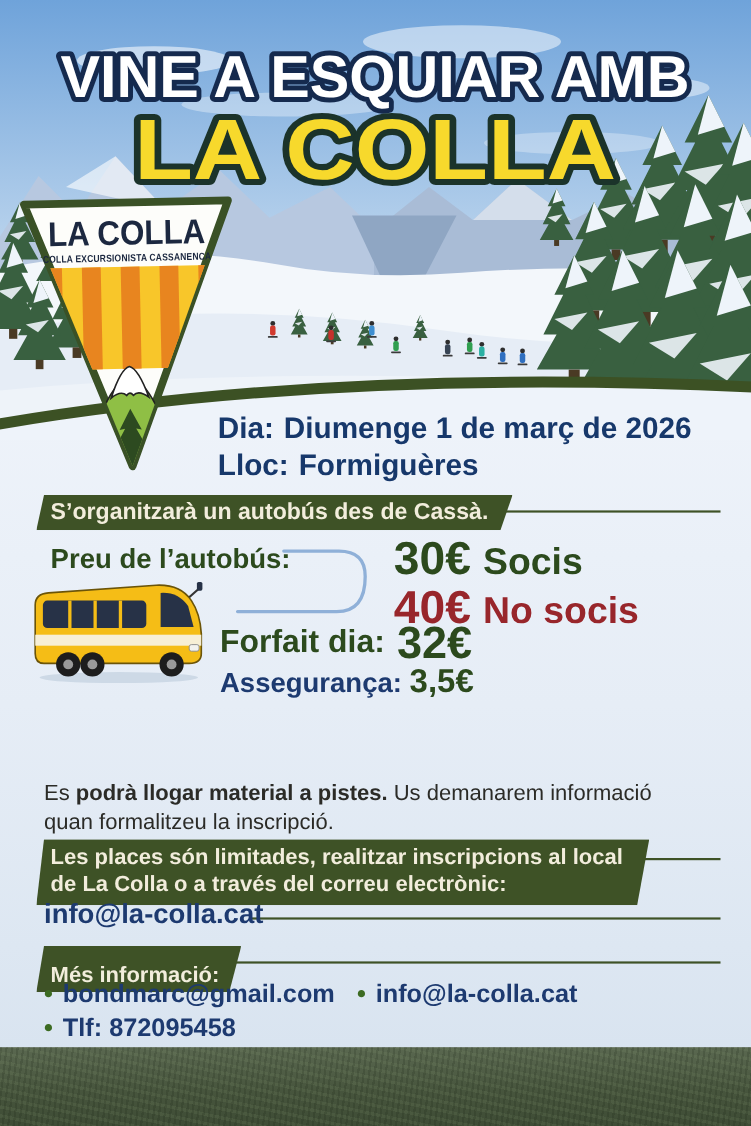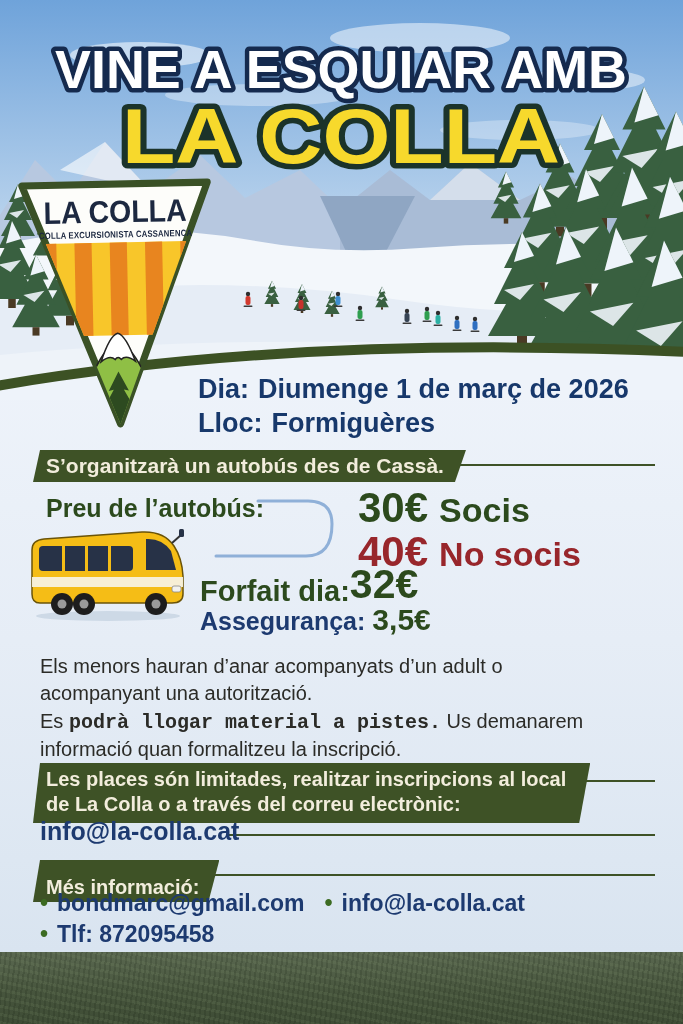--- a/index.html
+++ b/index.html
@@ -35,30 +35,30 @@
   .rule4{left:212px;top:874px;width:443px;}
   .price-label{position:absolute;left:46px;top:494px;font-size:25px;font-weight:bold;color:#2c4a1d;z-index:3;}
   .bracket-svg{position:absolute;left:208px;top:494px;z-index:3;}
   .prices{position:absolute;left:358px;top:484px;z-index:3;}
   .price-row{display:flex;align-items:baseline;gap:11px;height:44px;}
   .price-row .amt{font-size:42px;font-weight:bold;}
   .price-row .plbl{font-size:34px;font-weight:bold;}
   .member{color:#2c4a1d;}
   .nonmember{color:#98262b;}
   .bus-svg{position:absolute;left:22px;top:516px;z-index:3;}
-  .forfait{position:absolute;left:200px;top:561px;display:flex;align-items:flex-end;color:#2c4a1d;z-index:3;}
+  .forfait{position:absolute;left:200px;top:561px;display:flex;align-items:center;gap:11px;color:#2c4a1d;z-index:3;}
   .forfait .flab{font-size:29px;font-weight:bold;}
   .forfait .famt{font-size:41px;font-weight:bold;}
   .insurance{position:absolute;left:200px;top:603px;display:flex;align-items:baseline;gap:7px;z-index:3;}
   .insurance .ilab{font-size:25px;font-weight:bold;color:#1d3a70;}
   .insurance .iamt{font-size:30px;font-weight:bold;color:#2c4a1d;}
   .note{position:absolute;left:40px;font-size:20px;line-height:27px;color:#2b2b27;z-index:3;}
   .note1{top:653px;width:545px;}
   .note2{top:708px;width:600px;}
-  .note2 b{font-weight:bold;font-family:Liberation Mono, monospace;}
+  .note2 b{font-weight:bold;}
   .email{position:absolute;left:40px;top:817px;font-size:25px;font-weight:bold;color:#1d3a70;z-index:3;}
   .contacts{position:absolute;left:40px;font-size:23px;font-weight:bold;color:#1d3a70;z-index:3;
             display:flex;gap:20px;}
   .contacts1{top:890px;}
   .contacts2{top:921px;}
   .bullet{color:#3c6b22;margin-right:9px;}
   .grass{position:absolute;left:0;top:952px;width:683px;height:72px;z-index:3;
     background:
       repeating-linear-gradient(97deg,rgba(20,30,15,.16) 0 2px,transparent 2px 5px),
       repeating-linear-gradient(12deg,rgba(130,150,110,.14) 0 3px,transparent 3px 8px),
@@ -255,21 +255,20 @@
   <div class="forfait">
     <span class="flab">Forfait dia:</span>
     <span class="famt">32€</span>
   </div>
 
   <div class="insurance">
     <span class="ilab">Assegurança:</span>
     <span class="iamt">3,5€</span>
   </div>
 
-  <div class="note note1">Els menors hauran d’anar acompanyats d’un adult o acompanyant una autorització.</div>
   <div class="note note2"><span>Es </span><b>podrà llogar material a pistes.</b><span> Us demanarem informació quan formalitzeu la inscripció.</span></div>
 
   <div class="rule rule2"></div>
   <div class="banner banner2">
     <div>Les places són limitades, realitzar inscripcions al local</div>
     <div>de La Colla o a través del correu electrònic:</div>
   </div>
   <div class="email">info@la-colla.cat</div>
   <div class="rule rule3"></div>
 

